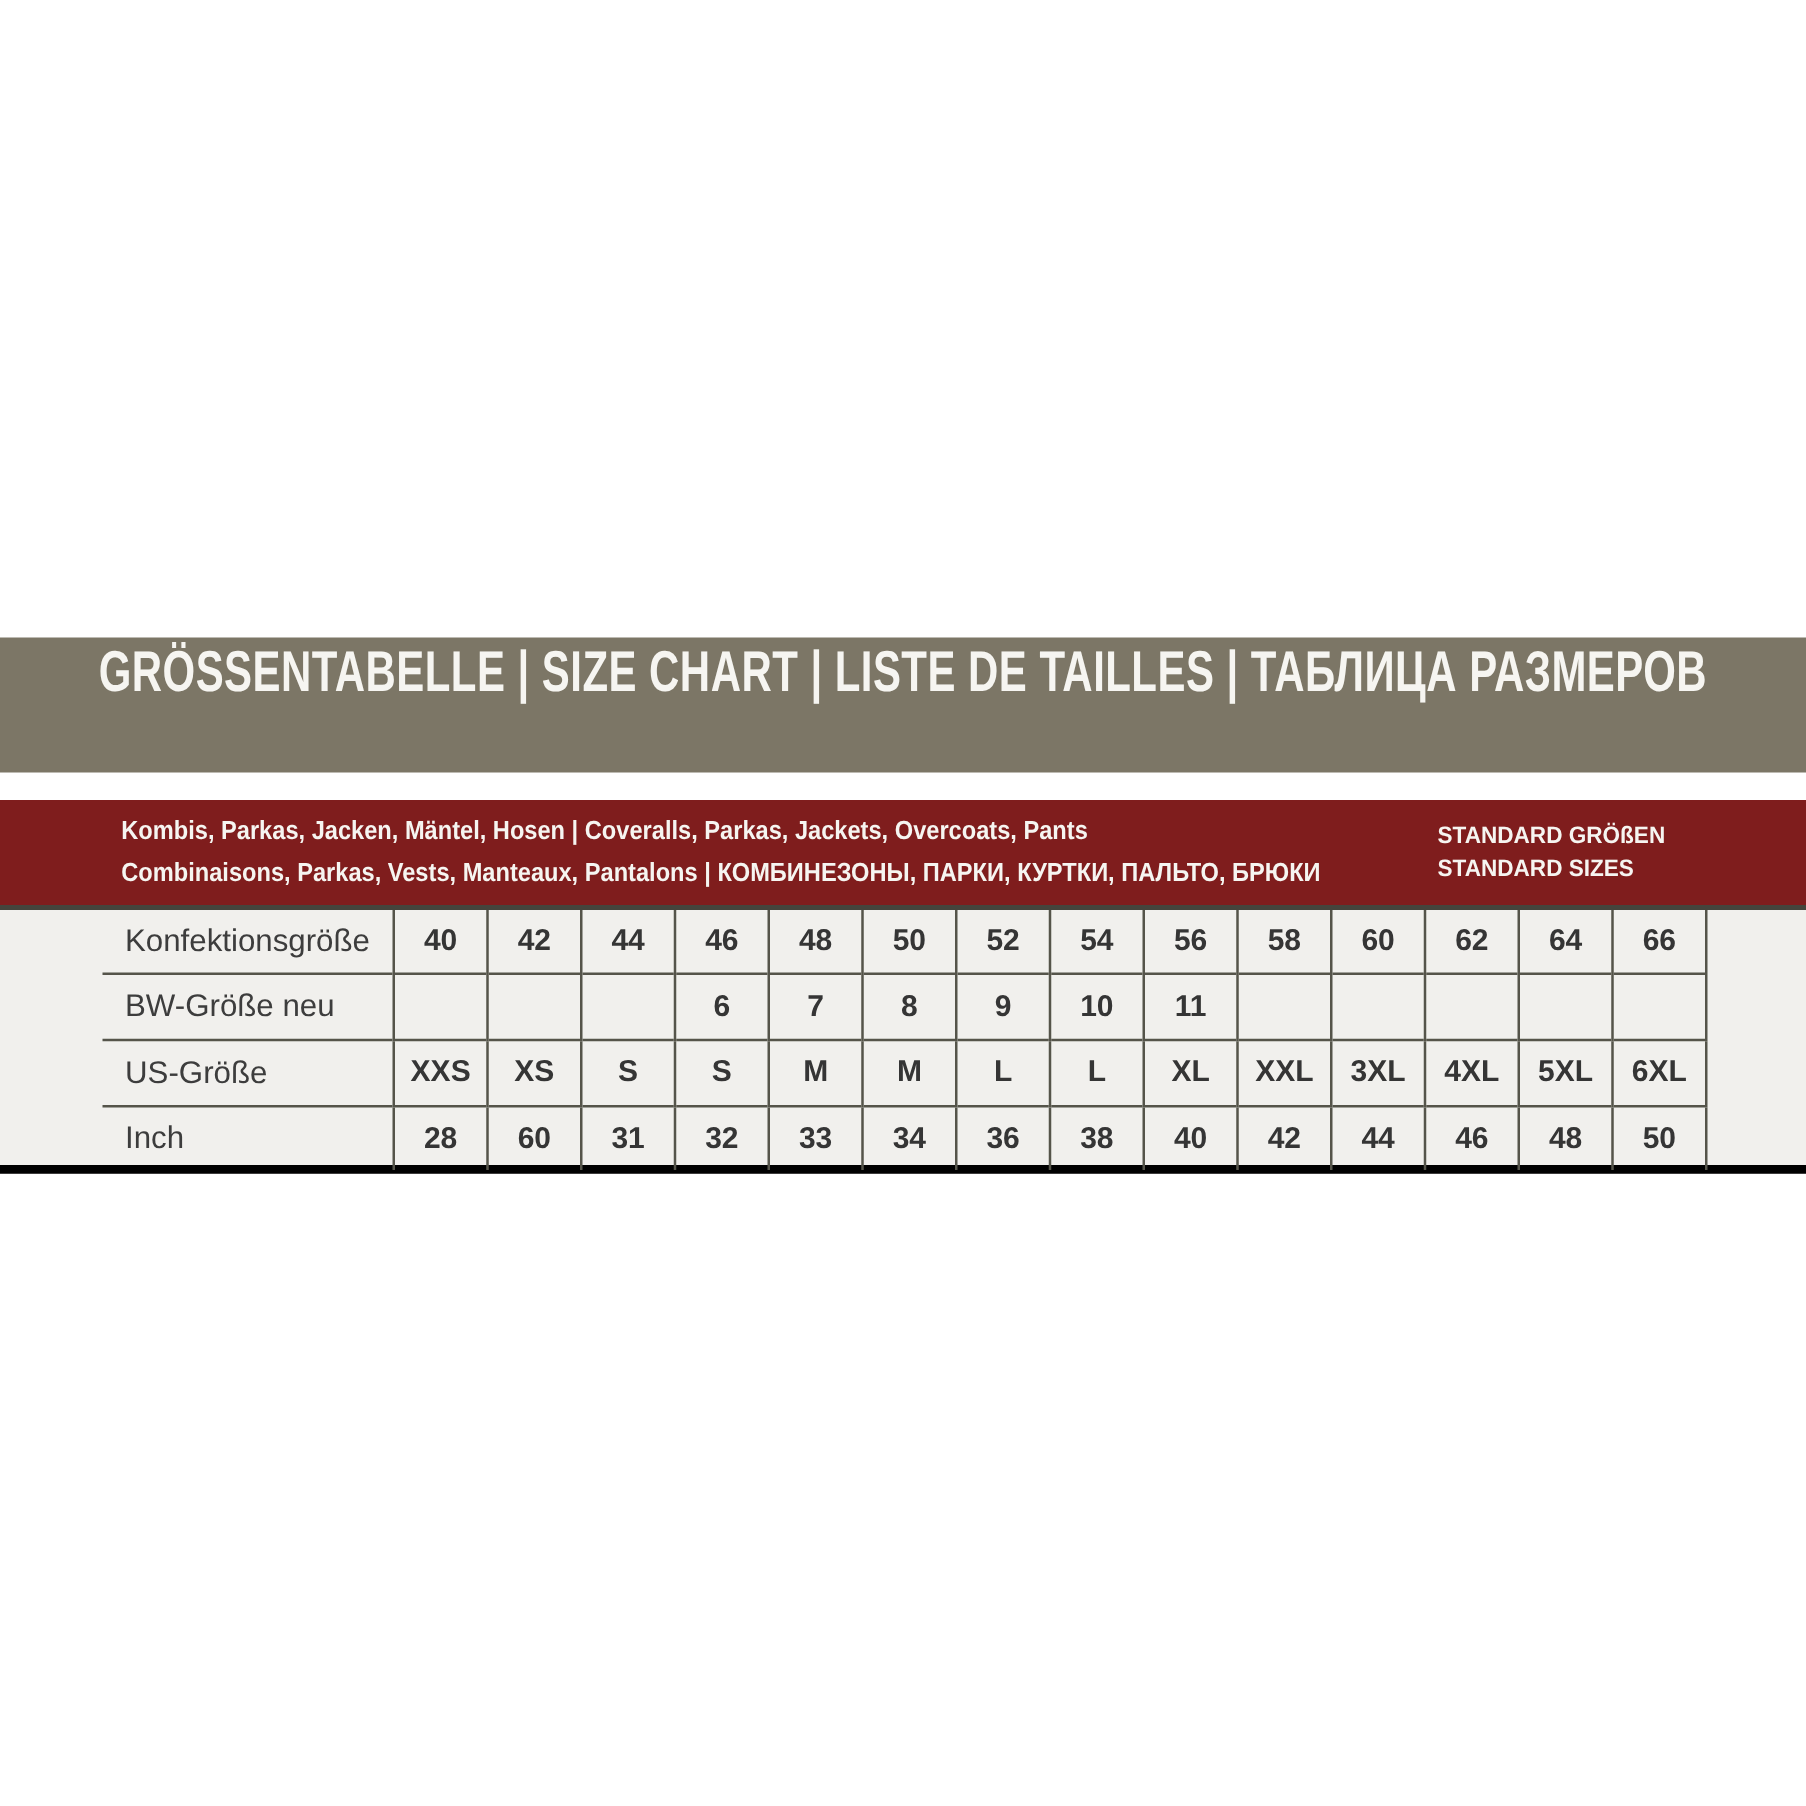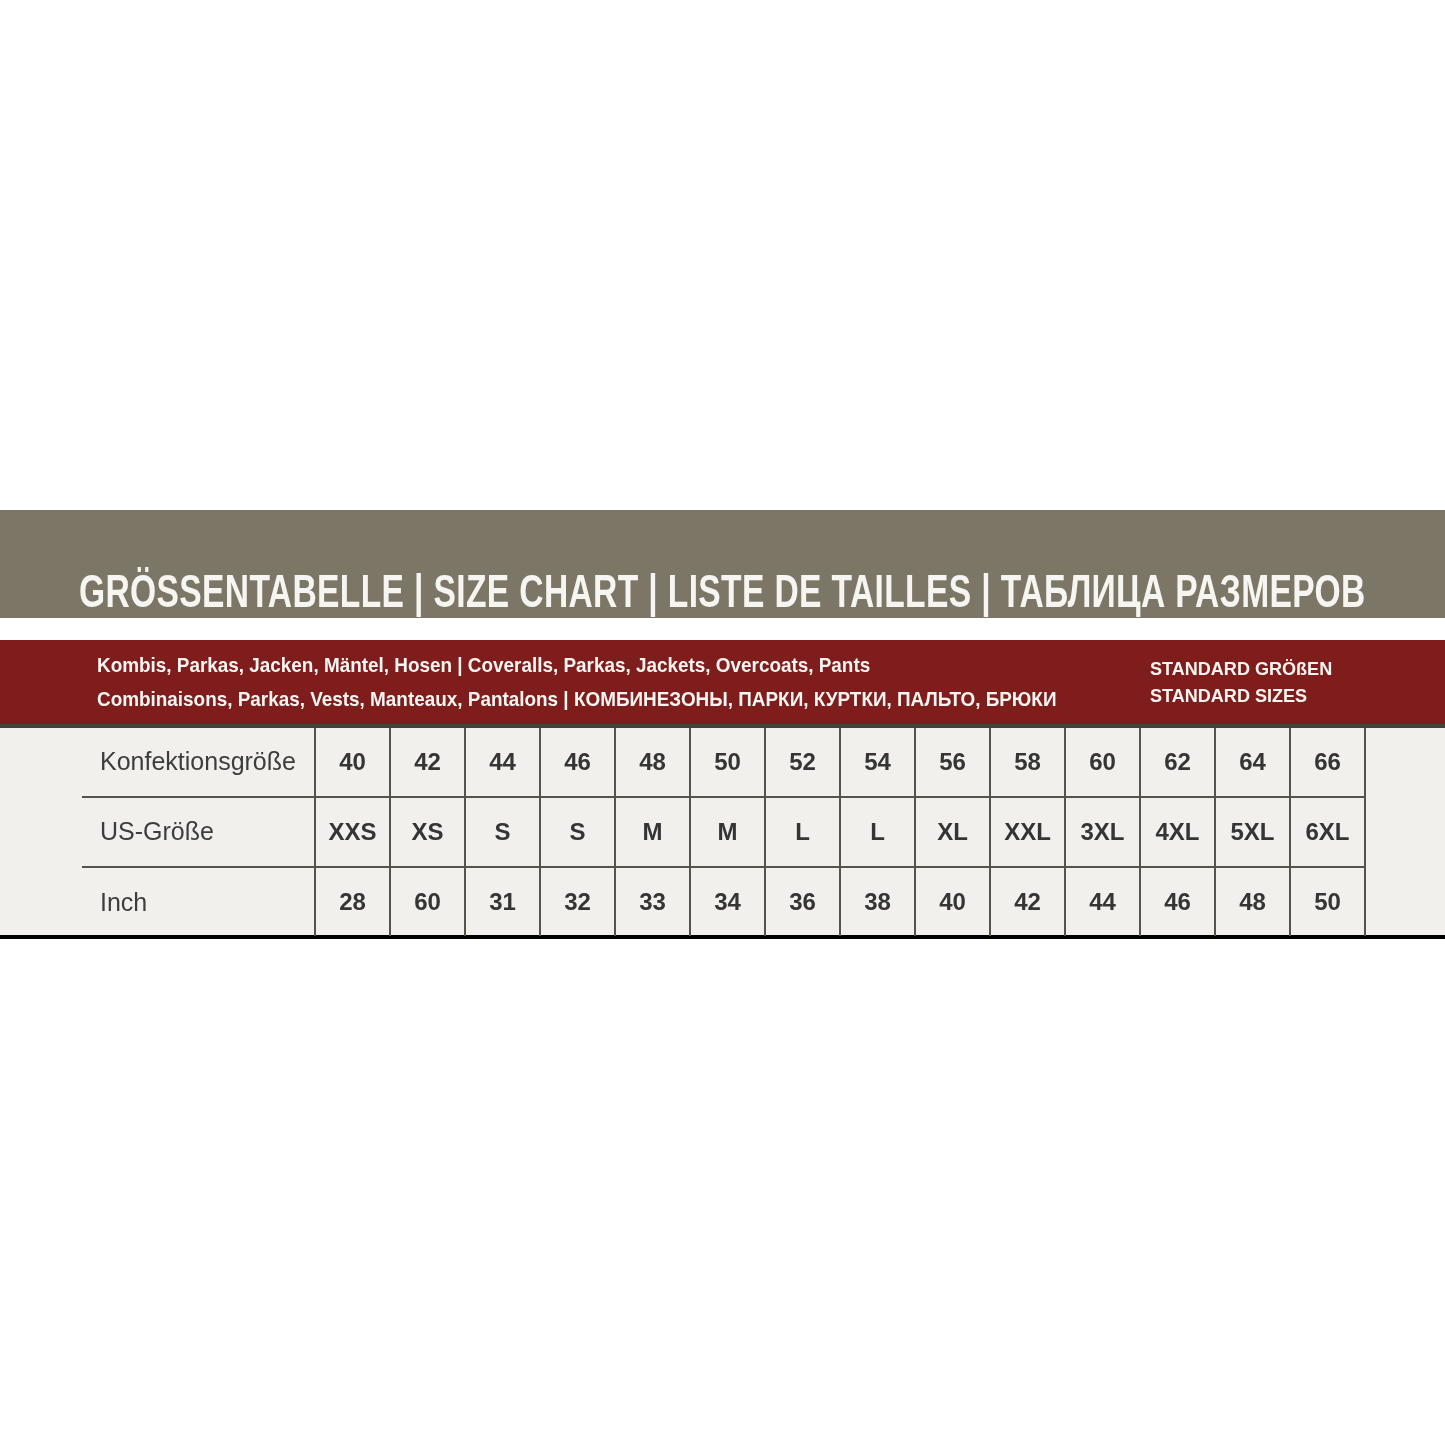--- a/index.html
+++ b/index.html
@@ -11,21 +11,21 @@
     width:1445px; height:1445px;
     background:#ffffff;
     overflow:hidden;
   }
 
   
   .title-band {
     position:absolute; left:0; top:510px;
     width:1445px; height:108px;
     background:#7C7666;
-    display:flex; align-items:flex-end; justify-content:center;
+    display:flex; align-items:flex-start; justify-content:center;
   }
   .title-band .title {
     color:#F6F5F1;
     font-weight:bold;
     font-size:46px;
     white-space:nowrap;
     transform:scaleX(0.73);
     transform-origin:center;
     letter-spacing:0.5px;
   }
@@ -52,21 +52,21 @@
     transform:scaleX(0.95);
     transform-origin:left top;
   }
 
   
   .table-band {
     position:absolute; left:0; top:724px;
     width:1445px; height:215px;
     background:#F1F0ED;
     border-top:4px solid #45443C;
-    border-bottom:4px solid #000000;
+    border-bottom:7px solid #000000;
   }
   table.size-table {
     position:absolute; left:82px; top:0;
     width:1283px; height:208px;
     border-collapse:collapse;
     table-layout:fixed;
   }
   .size-table col.c-label { width:233px; }
   .size-table col.c-val   { width:75px; }
   .size-table tr { border-bottom:2px solid #55544A; }
@@ -138,20 +138,37 @@
           <td class="val">52</td>
           <td class="val">54</td>
           <td class="val">56</td>
           <td class="val">58</td>
           <td class="val">60</td>
           <td class="val">62</td>
           <td class="val">64</td>
           <td class="val">66</td>
         </tr>
         <tr>
+          <td class="lbl">BW-Größe neu</td>
+          <td class="val"></td>
+          <td class="val"></td>
+          <td class="val"></td>
+          <td class="val">6</td>
+          <td class="val">7</td>
+          <td class="val">8</td>
+          <td class="val">9</td>
+          <td class="val">10</td>
+          <td class="val">11</td>
+          <td class="val"></td>
+          <td class="val"></td>
+          <td class="val"></td>
+          <td class="val"></td>
+          <td class="val"></td>
+        </tr>
+        <tr>
           <td class="lbl">US-Größe</td>
           <td class="val">XXS</td>
           <td class="val">XS</td>
           <td class="val">S</td>
           <td class="val">S</td>
           <td class="val">M</td>
           <td class="val">M</td>
           <td class="val">L</td>
           <td class="val">L</td>
           <td class="val">XL</td>

